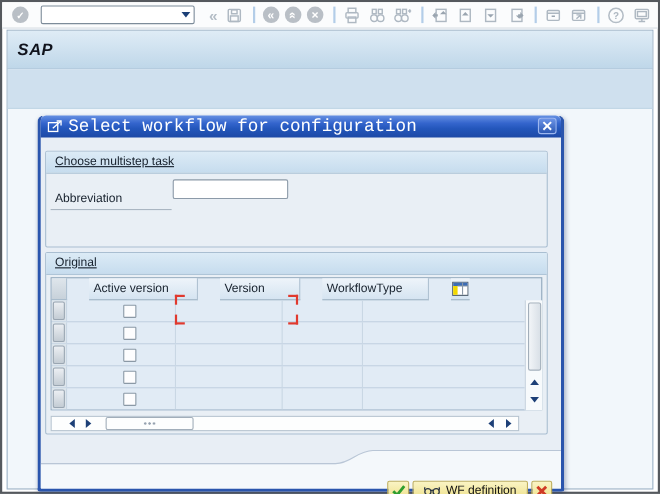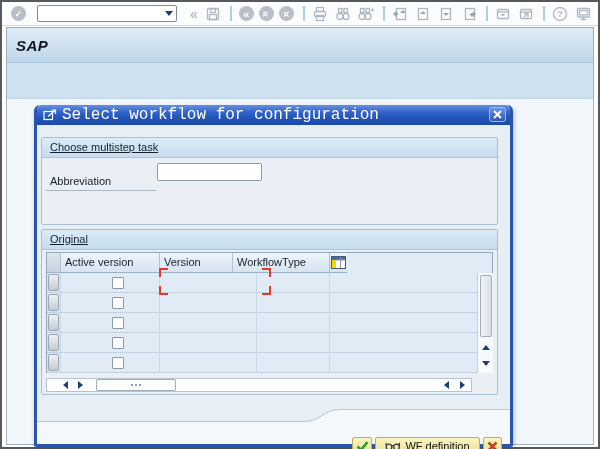--- a/index.html
+++ b/index.html
@@ -54,21 +54,21 @@
 
   .fld-label { position:absolute; left:4px; width:110px; height:19px; border-bottom:1px solid #aab6c2;
                line-height:18px; padding-left:4px; color:#16202c; }
   .task-input { position:absolute; left:115px; top:25px; width:105px; height:18px;
                 border:1px solid #8c9aa8; border-radius:2px; background:#fff;
                 font-family:"Liberation Sans", sans-serif; font-size:11px; padding:0 3px; outline:none; }
 
   
   .tbl { position:absolute; left:4px; top:22px; width:447px; height:121px;
          border:1px solid #92a8bc; background:#e1ebf5; }
-  .thead { display:flex; height:20px; }
+  .thead { display:flex; height:20px;gap:20px; }
   .th { background:linear-gradient(#eef4fa,#d5e4f1); border-right:1px solid #b0c2d2; border-bottom:1px solid #9db2c4;
         line-height:19px; padding-left:4px; overflow:hidden; white-space:nowrap; color:#16202c; }
   .th.sel { width:14px; background:linear-gradient(#dfe6ec,#c7d1da); padding:0; }
   .th.c1 { width:99px; } .th.c2 { width:97px; } .th.c3 { width:73px; } .th.c4 { width:145px; }
   .th.cfg { width:17px; border-right:0; display:flex; align-items:center; justify-content:center; padding:0; }
   .trow { display:flex; height:20px; border-bottom:1px solid #c3d2e1; }
   .td { border-right:1px solid #c9d7e4; position:relative; }
   .td.sel { width:14px; padding:1px; background:#dde5ec; }
   .td.sel .btn { width:100%; height:100%; background:linear-gradient(#eceff3,#c3ccd4); border:1px solid #9aa6b2; border-radius:2px; }
   .td.c1 { width:99px; } .td.c2 { width:97px; } .td.c3 { width:73px; } .td.c4 { width:144px; border-right:0; }

